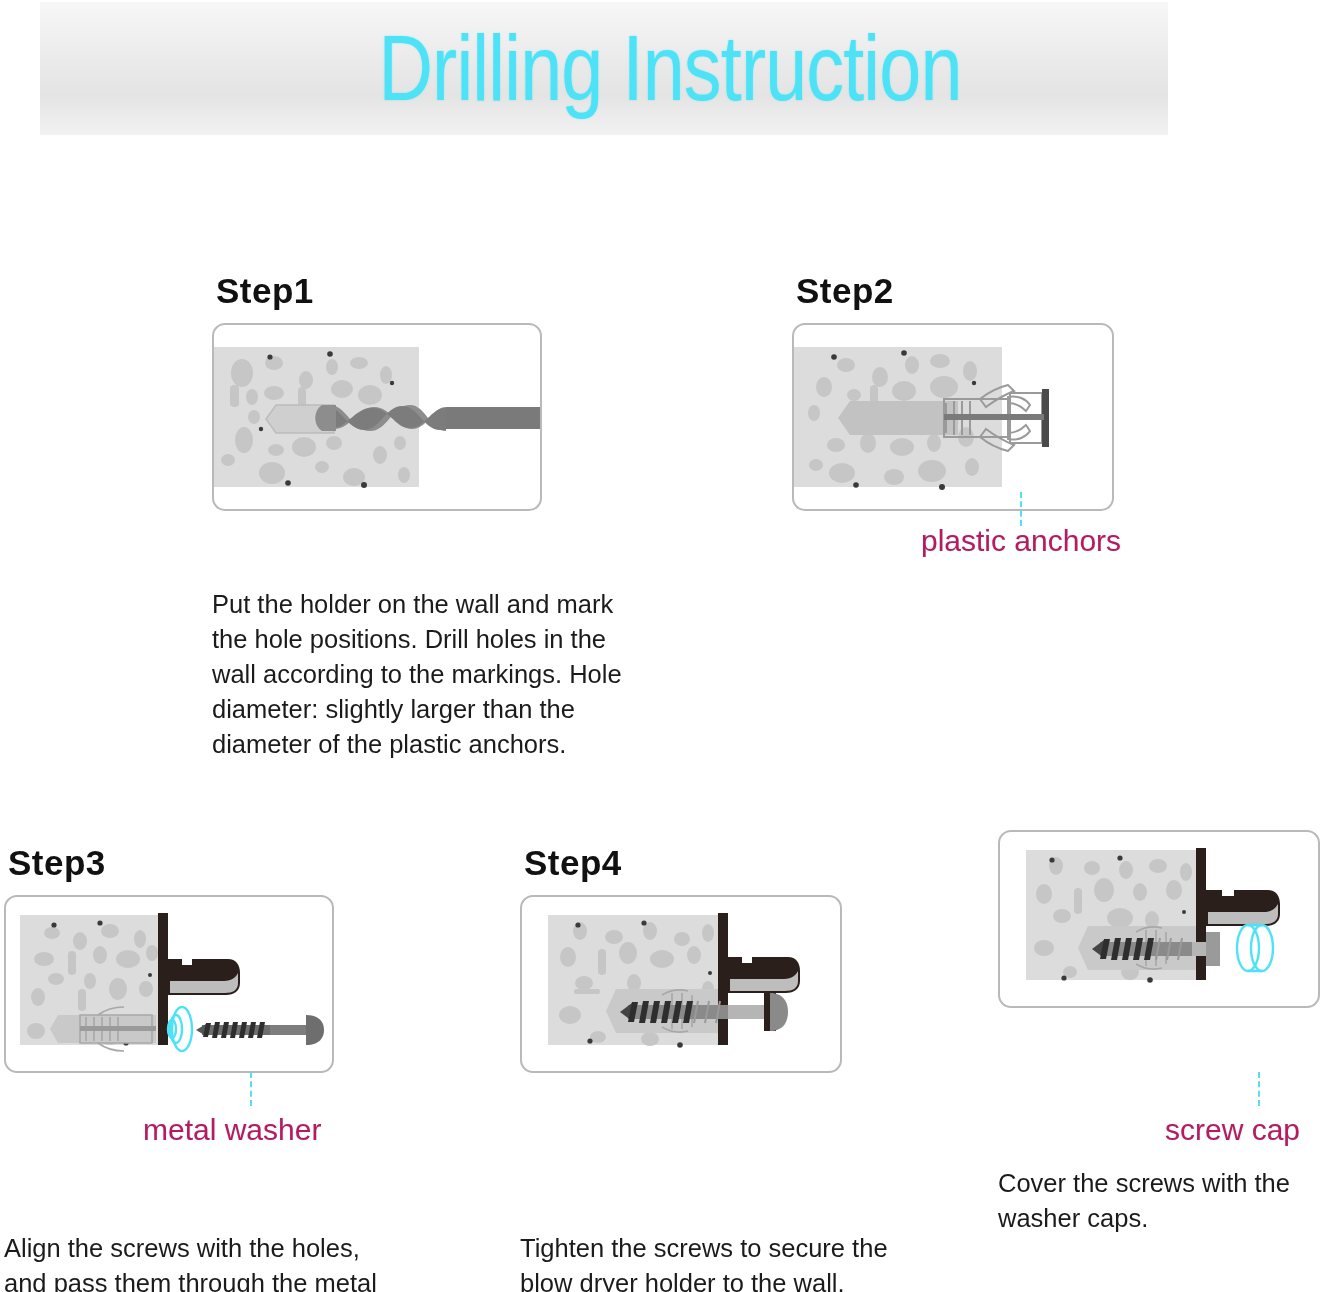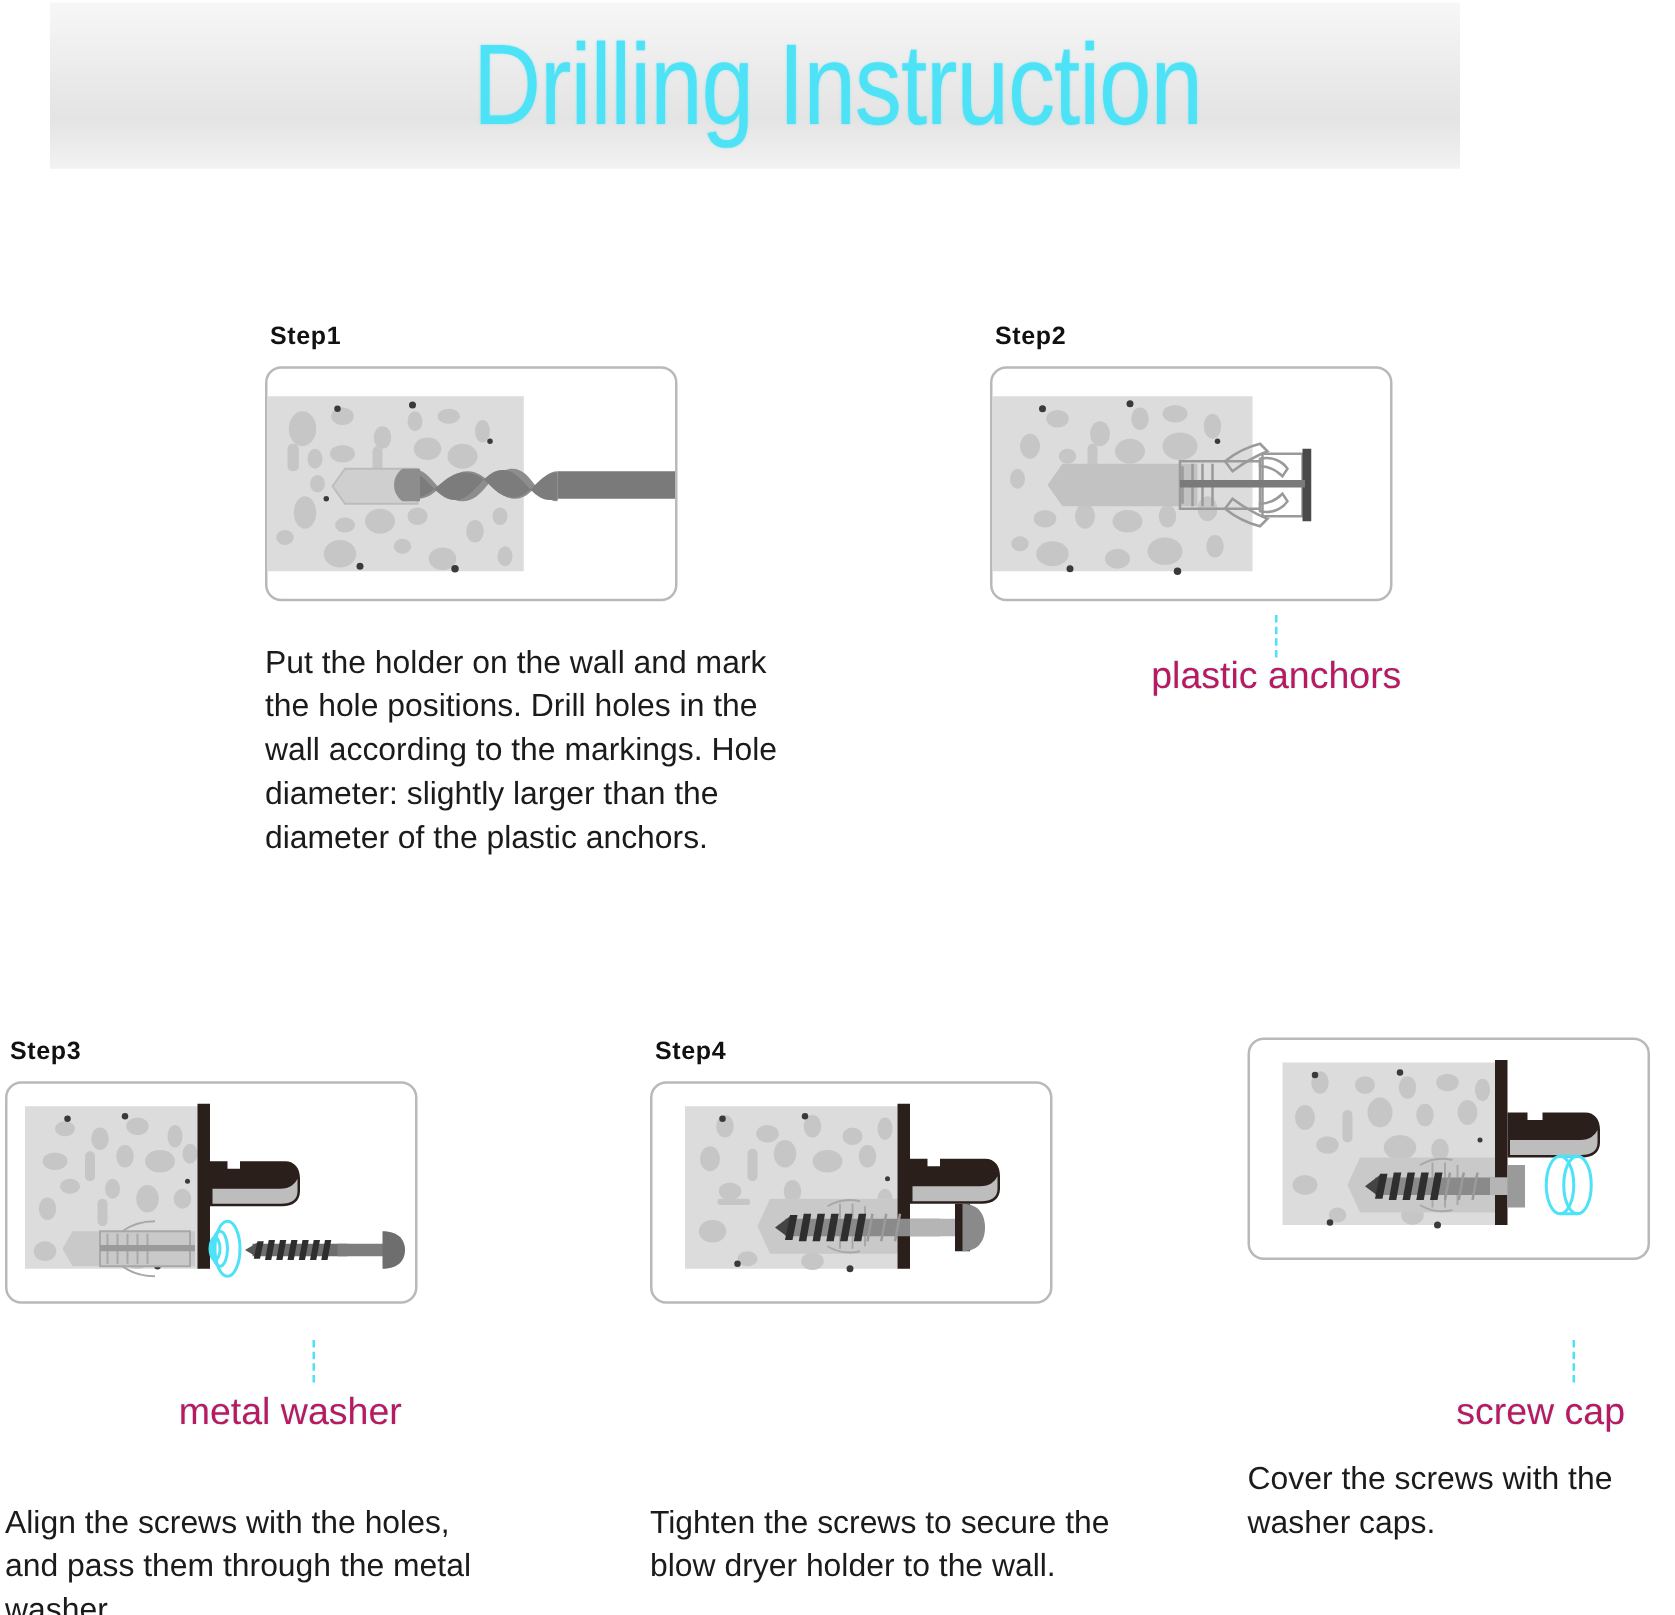--- a/index.html
+++ b/index.html
@@ -20,22 +20,22 @@
     font-family:"Liberation Sans", sans-serif;
     font-size:92px;font-weight:400;letter-spacing:-1px;
     transform:scaleX(0.82);transform-origin:center center;
     text-shadow:0 0 2px rgba(78,226,247,.6);
     white-space:nowrap;
   }
 
   
   .step{position:absolute;}
   .step-label{
-    font-size:20px;font-weight:bold;color:#111;letter-spacing:.5px;
-    margin:0 0 12px 4px;
+    font-size:35px;font-weight:bold;color:#111;letter-spacing:.5px;
+    margin:13px 0 12px 4px;
   }
   .card{
     border:2px solid #b9b9b9;border-radius:13px;background:#fff;
     position:relative;overflow:hidden;box-sizing:border-box;
   }
   .desc{
     font-size:25.5px;line-height:35px;color:#1b1b1b;
     font-family:"Liberation Sans", sans-serif;
   }
 
@@ -103,21 +103,21 @@
       <rect x="232" y="82" width="94" height="22" fill="#7a7a7a"></rect>
 
       <path d="M116 80 C132 80 138 106 156 106 C174 106 178 80 196 80 C212 80 216 106 232 106 L232 82 C218 82 214 104 198 104 C182 104 178 82 160 82 C142 82 138 104 120 104 Z" fill="#8d8d8d"></path>
       <path d="M110 80 L232 80 L232 106 L110 106 C100 100 100 86 110 80 Z" fill="none"></path>
       <g fill="#7c7c7c">
         <path d="M112 81 C126 81 134 105 150 105 C166 105 172 81 188 81 C204 81 210 105 226 105 L232 105 L232 83 C216 83 212 103 196 103 C180 103 176 83 158 83 C140 83 134 103 118 103 L112 103 Z"></path>
       </g>
       <path d="M108 80 L122 80 L122 106 L108 106 C99 100 99 86 108 80 Z" fill="#8d8d8d"></path>
     </svg>
   </div>
-  <div class="desc" style="width:430px;margin-top:32px;">Put the holder on the wall and mark the hole positions. Drill holes in the wall according to the markings. Hole diameter: slightly larger than the diameter of the plastic anchors.</div>
+  <div class="desc" style="width:430px;margin-top:76px;">Put the holder on the wall and mark the hole positions. Drill holes in the wall according to the markings. Hole diameter: slightly larger than the diameter of the plastic anchors.</div>
 </div>
 
 <div class="step" style="left:792px;top:258px;">
   <div class="step-label">Step2</div>
   <div class="card" style="width:322px;height:188px;">
     <svg width="318" height="184" viewBox="0 0 318 184">
       <rect x="0" y="22" width="208" height="140" fill="#dcdcdc"></rect>
       <g fill="#c6c6c6">
         <ellipse cx="52" cy="40" rx="9" ry="7"></ellipse>
           <ellipse cx="86" cy="52" rx="8" ry="10"></ellipse>

